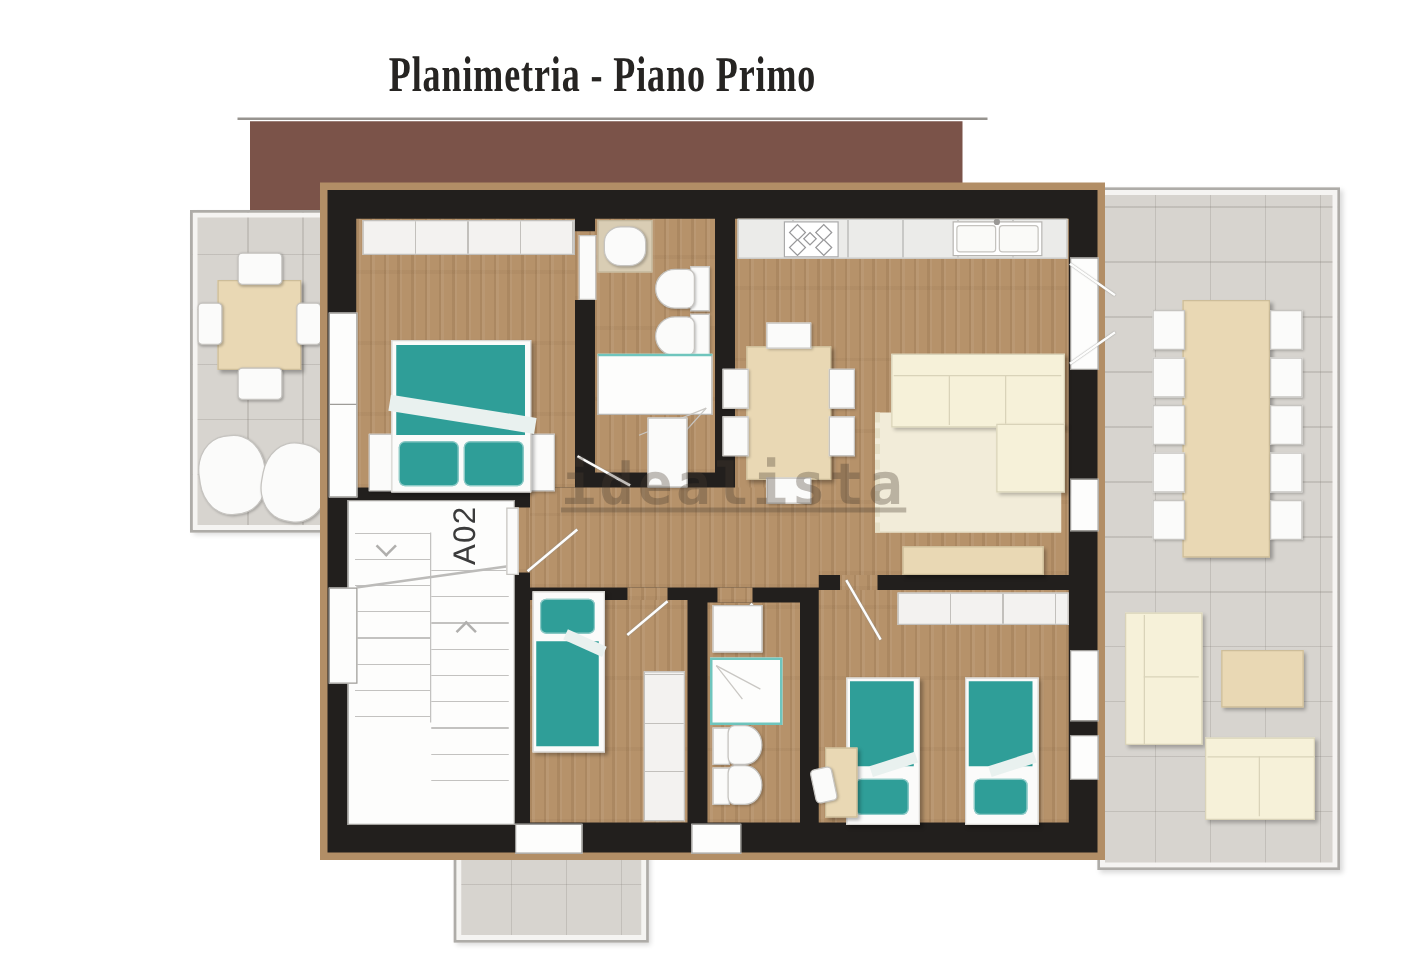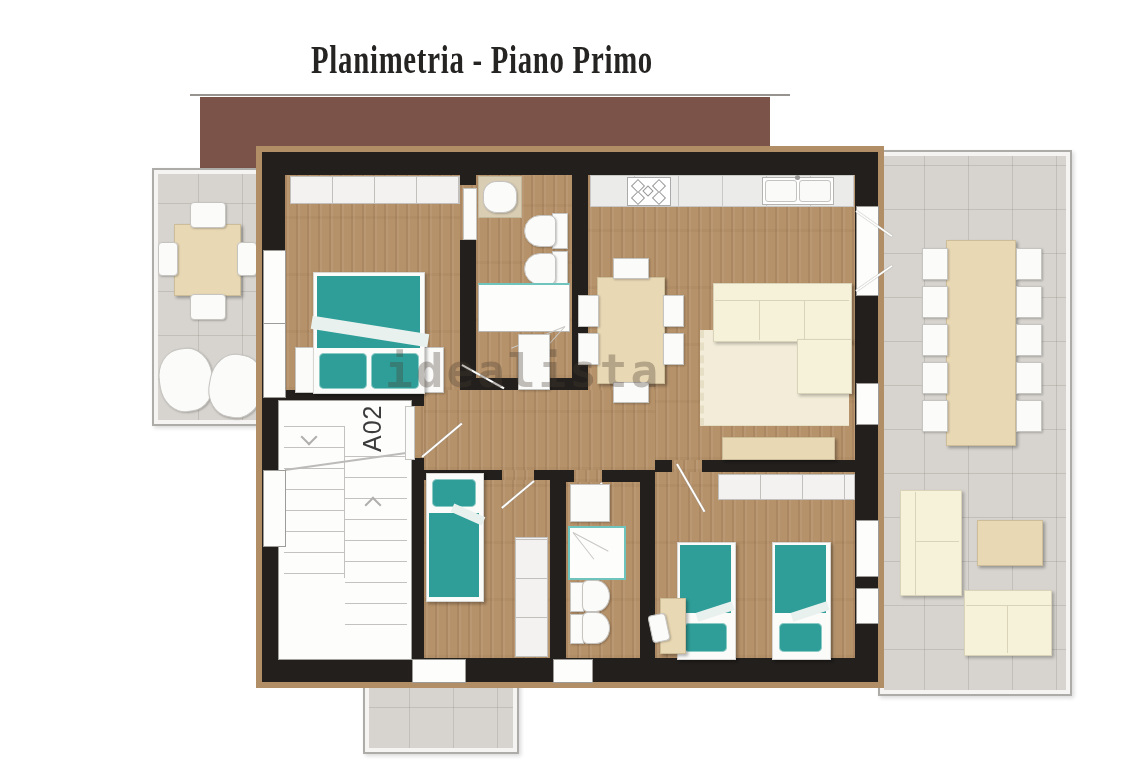--- a/index.html
+++ b/index.html
@@ -211,14 +211,14 @@
     <div class="abs teal pillow" style="left:6px;top:80px;width:43px;height:29px;"></div>
   </div>
   <div class="abs" style="left:772px;top:542px;width:57px;height:116px;background:#fbfbfa;border:1px solid #d8d6d2;box-shadow:2px 2px 3px rgba(0,0,0,.3);">
     <div class="abs teal" style="left:2px;top:2px;width:51px;height:68px;"></div>
     <div class="abs fold" style="left:18px;top:64px;width:38px;height:9px;transform:rotate(-18deg);"></div>
     <div class="abs teal pillow" style="left:6px;top:80px;width:43px;height:29px;"></div>
   </div>
   <div class="abs beige" style="left:660px;top:598px;width:24px;height:54px;"></div>
   <div class="abs white-f" style="left:650px;top:614px;width:16px;height:26px;border-radius:4px;transform:rotate(-12deg);"></div>
 
-  <div class="abs watermark" style="left:385px;top:344px;width:340px;text-align:left;">idealista</div>
+  <div class="abs watermark" style="left:385px;top:360px;width:340px;text-align:right;text-decoration:underline;">idealista</div>
 </div>
 
 </body></html>

